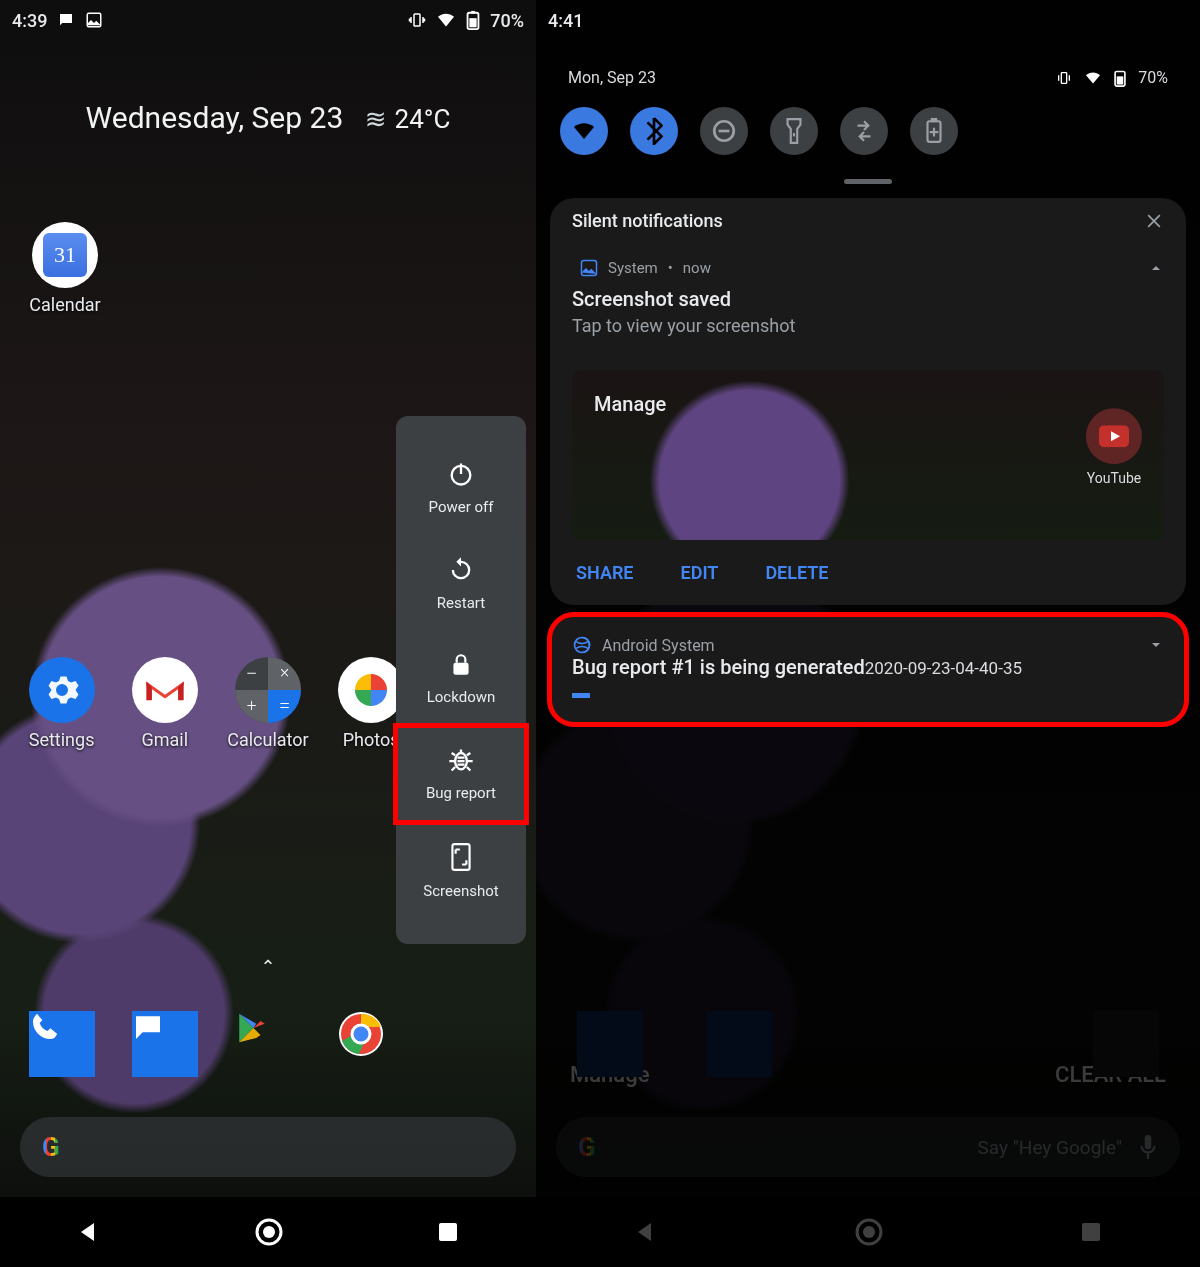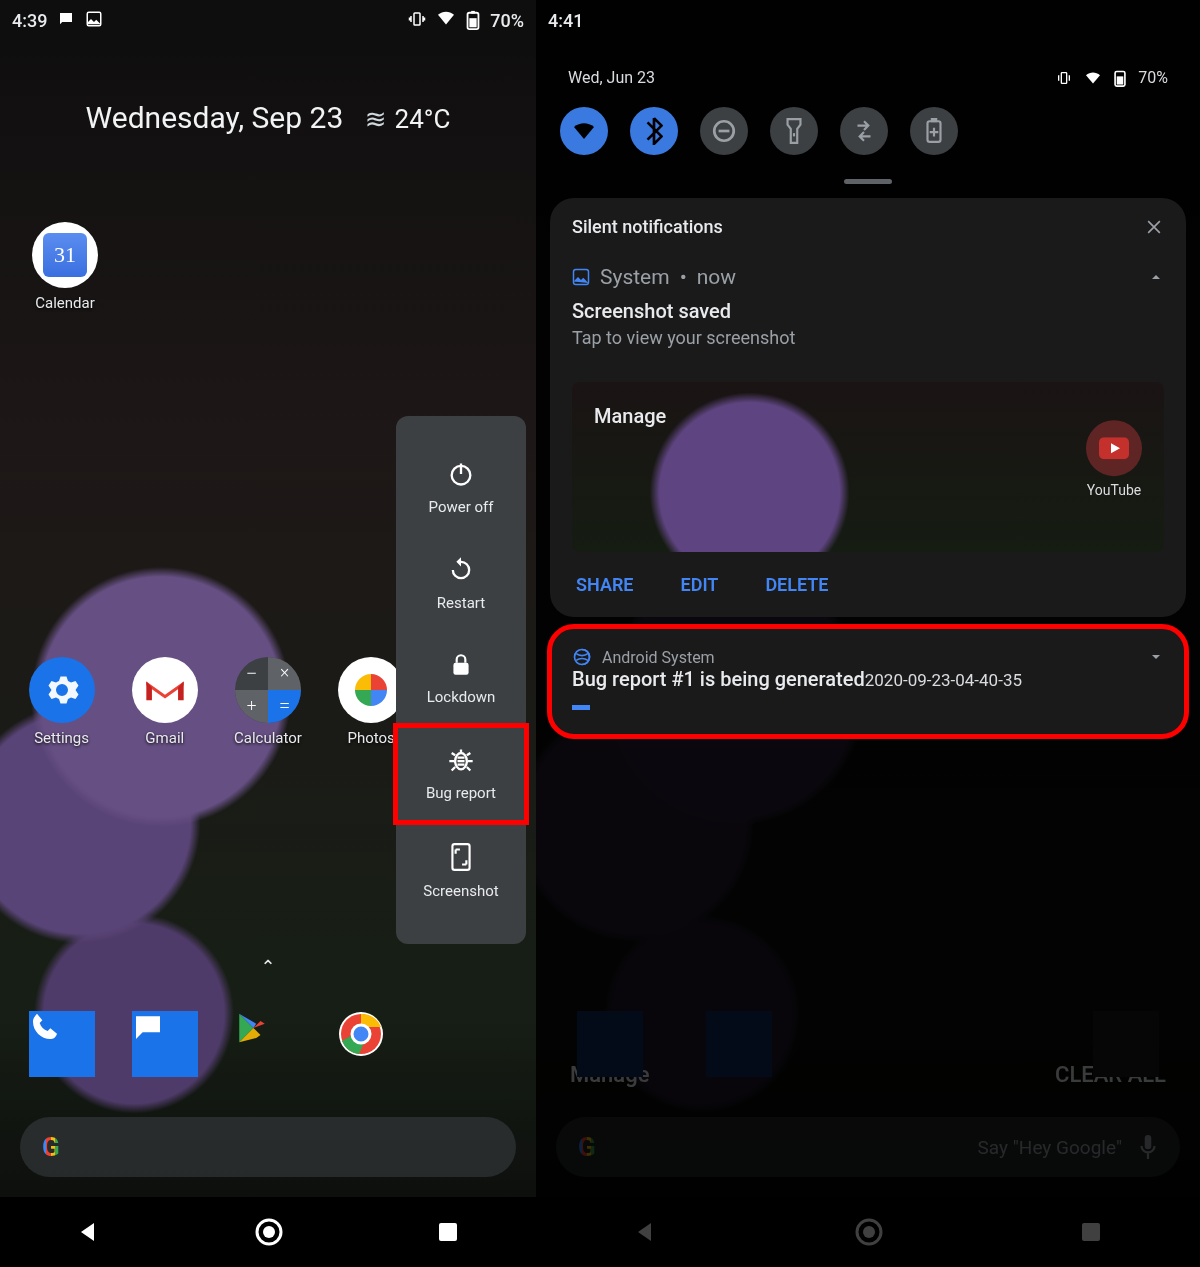--- a/index.html
+++ b/index.html
@@ -35,33 +35,33 @@
       radial-gradient(circle at 25% 80%, #5e4480 0 90px, transparent 100px),
       linear-gradient(180deg, #101010 0%, #241b1b 35%, #1a2418 80%, #0b0b0b 100%);
     filter: saturate(0.9) brightness(0.85);
   }
 
   .statusbar {
     position: relative; z-index: 5;
     display: flex; justify-content: space-between; align-items: center;
     height: 40px; padding: 0 12px; font-size: 18px; font-weight: 500;
   }
-  .statusbar .left, .statusbar .right-grp { display: flex; gap: 10px; }
+  .statusbar .left, .statusbar .right-grp { display: flex; gap: 10px; align-items: center; }
   .statusbar svg { display: block; }
 
   .clock-widget {
     position: absolute; top: 100px; left: 0; right: 0;
     text-align: center; font-size: 30px; font-weight: 400; color: #f1f3f4;
   }
   .clock-widget .weather { display: inline-flex; align-items: center; gap: 8px; margin-left: 14px; font-size: 26px;}
   .wave-ico { font-size: 26px; color: #cfd8dc; }
 
   .app { position: absolute; display: flex; flex-direction: column; align-items: center; gap: 6px; width: 90px;}
   .app .iconring { width: 66px; height: 66px; border-radius: 50%; background: #fff; display: flex; align-items: center; justify-content: center; font-size: 34px; font-family: Liberation Serif, serif; }
-  .app .label { font-size: 15px; text-align: center; text-shadow: 0 1px 3px #000;}
+  .app .label { font-size: 18px; text-align: center; text-shadow: 0 1px 3px #000;}
   .calendar-ico { background: linear-gradient(#5b8def,#3a6fe0); width:44px;height:44px;border-radius:6px;display:flex;align-items:center;justify-content:center;color:#fff;font-size:22px;font-weight:500;}
 
   .dock { position: absolute; bottom: 190px; left: 0; right: 0; display: flex; justify-content: space-around; padding: 0 10px;}
   .dock .iconring { width: 66px; height: 66px; }
 
   .caret-up { position:absolute; bottom:290px; left:50%; transform:translateX(-50%); color:#e8eaed; font-size:18px;}
 
   .search-pill {
     position:absolute; bottom:90px; left:20px; right:20px; height:60px; border-radius:30px;
     background: rgba(60,64,67,0.55); display:flex; align-items:center; padding:0 22px;
@@ -93,24 +93,24 @@
   .toggle { width:48px;height:48px;border-radius:50%; background:#3c4043; display:flex;align-items:center;justify-content:center;}
   .toggle.on{ background:var(--blue-toggle); }
   .handle { width:48px;height:5px;background:#5f6368;border-radius:3px;margin:0 auto 14px;}
 
   .card {
     background: var(--card-bg); border-radius:24px; margin:0 4px 10px;
     padding: 0; overflow:visible;
   }
   .card-header {
     display:flex; justify-content:space-between; align-items:center;
-    padding:18px 22px 14px; font-size:18px; font-weight:500;
+    padding:12px 22px 14px; font-size:18px; font-weight:500;
   }
   .notif { padding: 14px 22px 18px; }
-  .notif-top { display:flex; align-items:center; gap:10px; color:var(--muted); font-size:21px;}
+  .notif-top { display:flex; align-items:center; gap:10px; color:var(--muted); font-size:15px;margin-left:8px;}
   .notif-title { font-size:20px; font-weight:500; margin-top:10px;}
   .notif-body { font-size:18px; color:var(--muted); margin-top:4px;}
   .thumb {
     margin:16px 22px 0; height:170px; border-radius:8px;
     background:
       radial-gradient(circle at 30% 65%, #5e4480 0 90px, transparent 100px),
       linear-gradient(#1a1414,#151c12);
     position:relative; display:flex; align-items:flex-start; padding:22px;
   }
   .thumb .yt { position:absolute; right:22px; top:50%; transform:translateY(-60%); display:flex; flex-direction:column; align-items:center; gap:6px;}
@@ -322,21 +322,21 @@
   <div class="shade" style="background:rgba(0,0,0,0.75)"></div>
 
   <div class="statusbar" style="z-index:10">
     <div class="left">
         <span>4:41</span>
       </div>
   </div>
 
   <div class="pulldown">
     <div class="qs-header">
-      <span>Wed, Jun 23</span>
+      <span>Mon, Sep 23</span>
       <div style="display:flex;gap:12px;align-items:center">
         <svg width="16" height="16" viewBox="0 0 24 24" fill="#fff">
             <rect x="8" y="4" width="8" height="16" rx="1" fill="none" stroke="#fff" stroke-width="2"></rect>
             <path d="M4 8v8M20 8v8" stroke="#fff" stroke-width="2"></path>
           </svg>
         <svg width="18" height="14" viewBox="0 0 24 20" fill="#fff">
             <path d="M12 18l10-12c-6-5-14-5-20 0z"></path>
           </svg>
         <svg width="12" height="18" viewBox="0 0 14 22" fill="#fff">
             <rect x="1" y="3" width="12" height="18" rx="2" fill="none" stroke="#fff" stroke-width="2"></rect>

